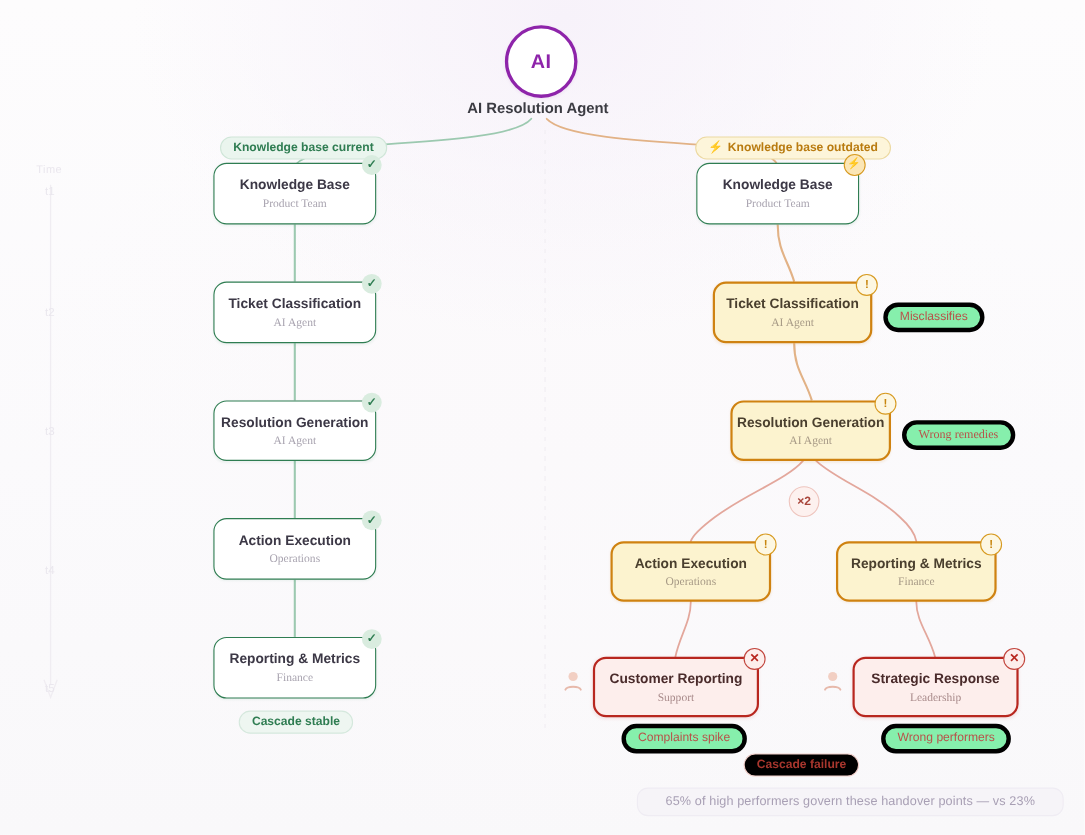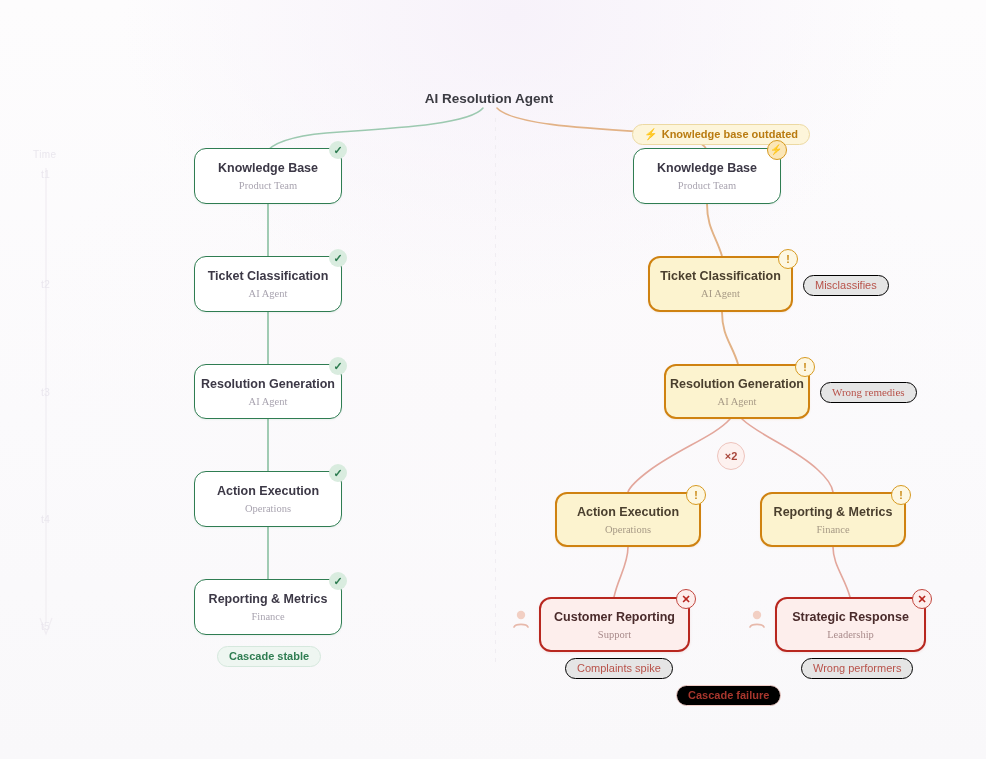--- a/index.html
+++ b/index.html
@@ -79,21 +79,21 @@
   .badge.xmark{background:#fdeeec;color:#b8271f;border:1.4px solid #c2463e;top:-10px;right:-8px;font-size:11px;}
 
   
   .chip{
     position:absolute;box-sizing:border-box;border-radius:999px;
     font-size:11px;white-space:nowrap;display:flex;align-items:center;
     justify-content:center;gap:4px;padding:4px 11px;line-height:1;
   }
   .chip.green{background:#eaf5ee;border:1px solid #cfe6d8;color:#2f7d52;font-weight:bold;}
   .chip.amber{background:#fdf5da;border:1px solid #ecd9a2;color:#b97b10;font-weight:bold;}
-  .chip.softred{background:#e5e5e5;border:1px solid #000000;color:#b8524a;align-items:flex-end;}
+  .chip.softred{background:#86efac;border:4px solid #000000;color:#b8524a;align-items:flex-end;}
   .chip.failred{background:#000000;border:1px solid #f0cdc8;color:#a8362d;font-weight:bold;}
   .chip.stable{background:#eef6f1;border:1px solid #d5e8dd;color:#2f7d52;font-weight:bold;align-items:center;}
 
   .mult{
     position:absolute;width:26px;height:26px;border-radius:50%;
     background:#fdf1ef;border:1.3px solid #eec4bd;color:#a8453a;
     font-size:11px;font-weight:bold;display:flex;align-items:center;justify-content:center;
   }
 
   .person{position:absolute;width:22px;height:22px;}
@@ -131,29 +131,35 @@
     <path d="M628,547 C628,565 618,578 614,597" stroke="#e3a79c" stroke-width="1.6" fill="none" stroke-linecap="round"></path>
 
     <path d="M833,547 C833,565 845,578 850,597" stroke="#e3a79c" stroke-width="1.6" fill="none" stroke-linecap="round"></path>
 
     <line x1="46" y1="168" x2="46" y2="622" stroke="#f0edf2" stroke-width="1.2"></line>
     <path d="M40,618 L46,634 L52,618" fill="none" stroke="#f0edf2" stroke-width="1.2"></path>
   </svg>
 
   <div class="divider"></div>
 
+  <div class="ai-circle" style="left:459px;top:23px;">
+    <span>AI</span>
+  </div>
   <div class="ai-label" style="left:489px;top:91px;">AI Resolution Agent</div>
 
   <div class="time-word" style="left:33px;top:149px;">Time</div>
   <div class="tick" style="left:41px;top:168px;">t1</div>
   <div class="tick" style="left:41px;top:278px;">t2</div>
   <div class="tick" style="left:41px;top:386px;">t3</div>
   <div class="tick" style="left:41px;top:513px;">t4</div>
   <div class="tick" style="left:41px;top:620px;">t5</div>
 
+  <div class="chip green" style="left:200px;top:124px;">
+    <span>Knowledge base current</span>
+  </div>
 
   <div class="node ok" style="left:194px;top:148px;width:148px;height:56px;">
     <div class="title">Knowledge Base</div>
     <div class="sub">Product Team</div>
     <div class="badge check">✓</div>
   </div>
 
   <div class="node ok" style="left:194px;top:256px;width:148px;height:56px;">
     <div class="title">Ticket Classification</div>
     <div class="sub">AI Agent</div>
@@ -251,14 +257,17 @@
     <div class="badge xmark">✕</div>
   </div>
   <div class="chip softred" style="left:801px;top:658px;">
     <span>Wrong performers</span>
   </div>
 
   <div class="chip failred" style="left:676px;top:685px;">
     <span>Cascade failure</span>
   </div>
 
+  <div class="footer" style="left:579px;top:716px;width:388px;height:26px;">
+    <span>65% of high performers govern these handover points — vs 23%</span>
+  </div>
 
 </div>
 
 </body></html>

